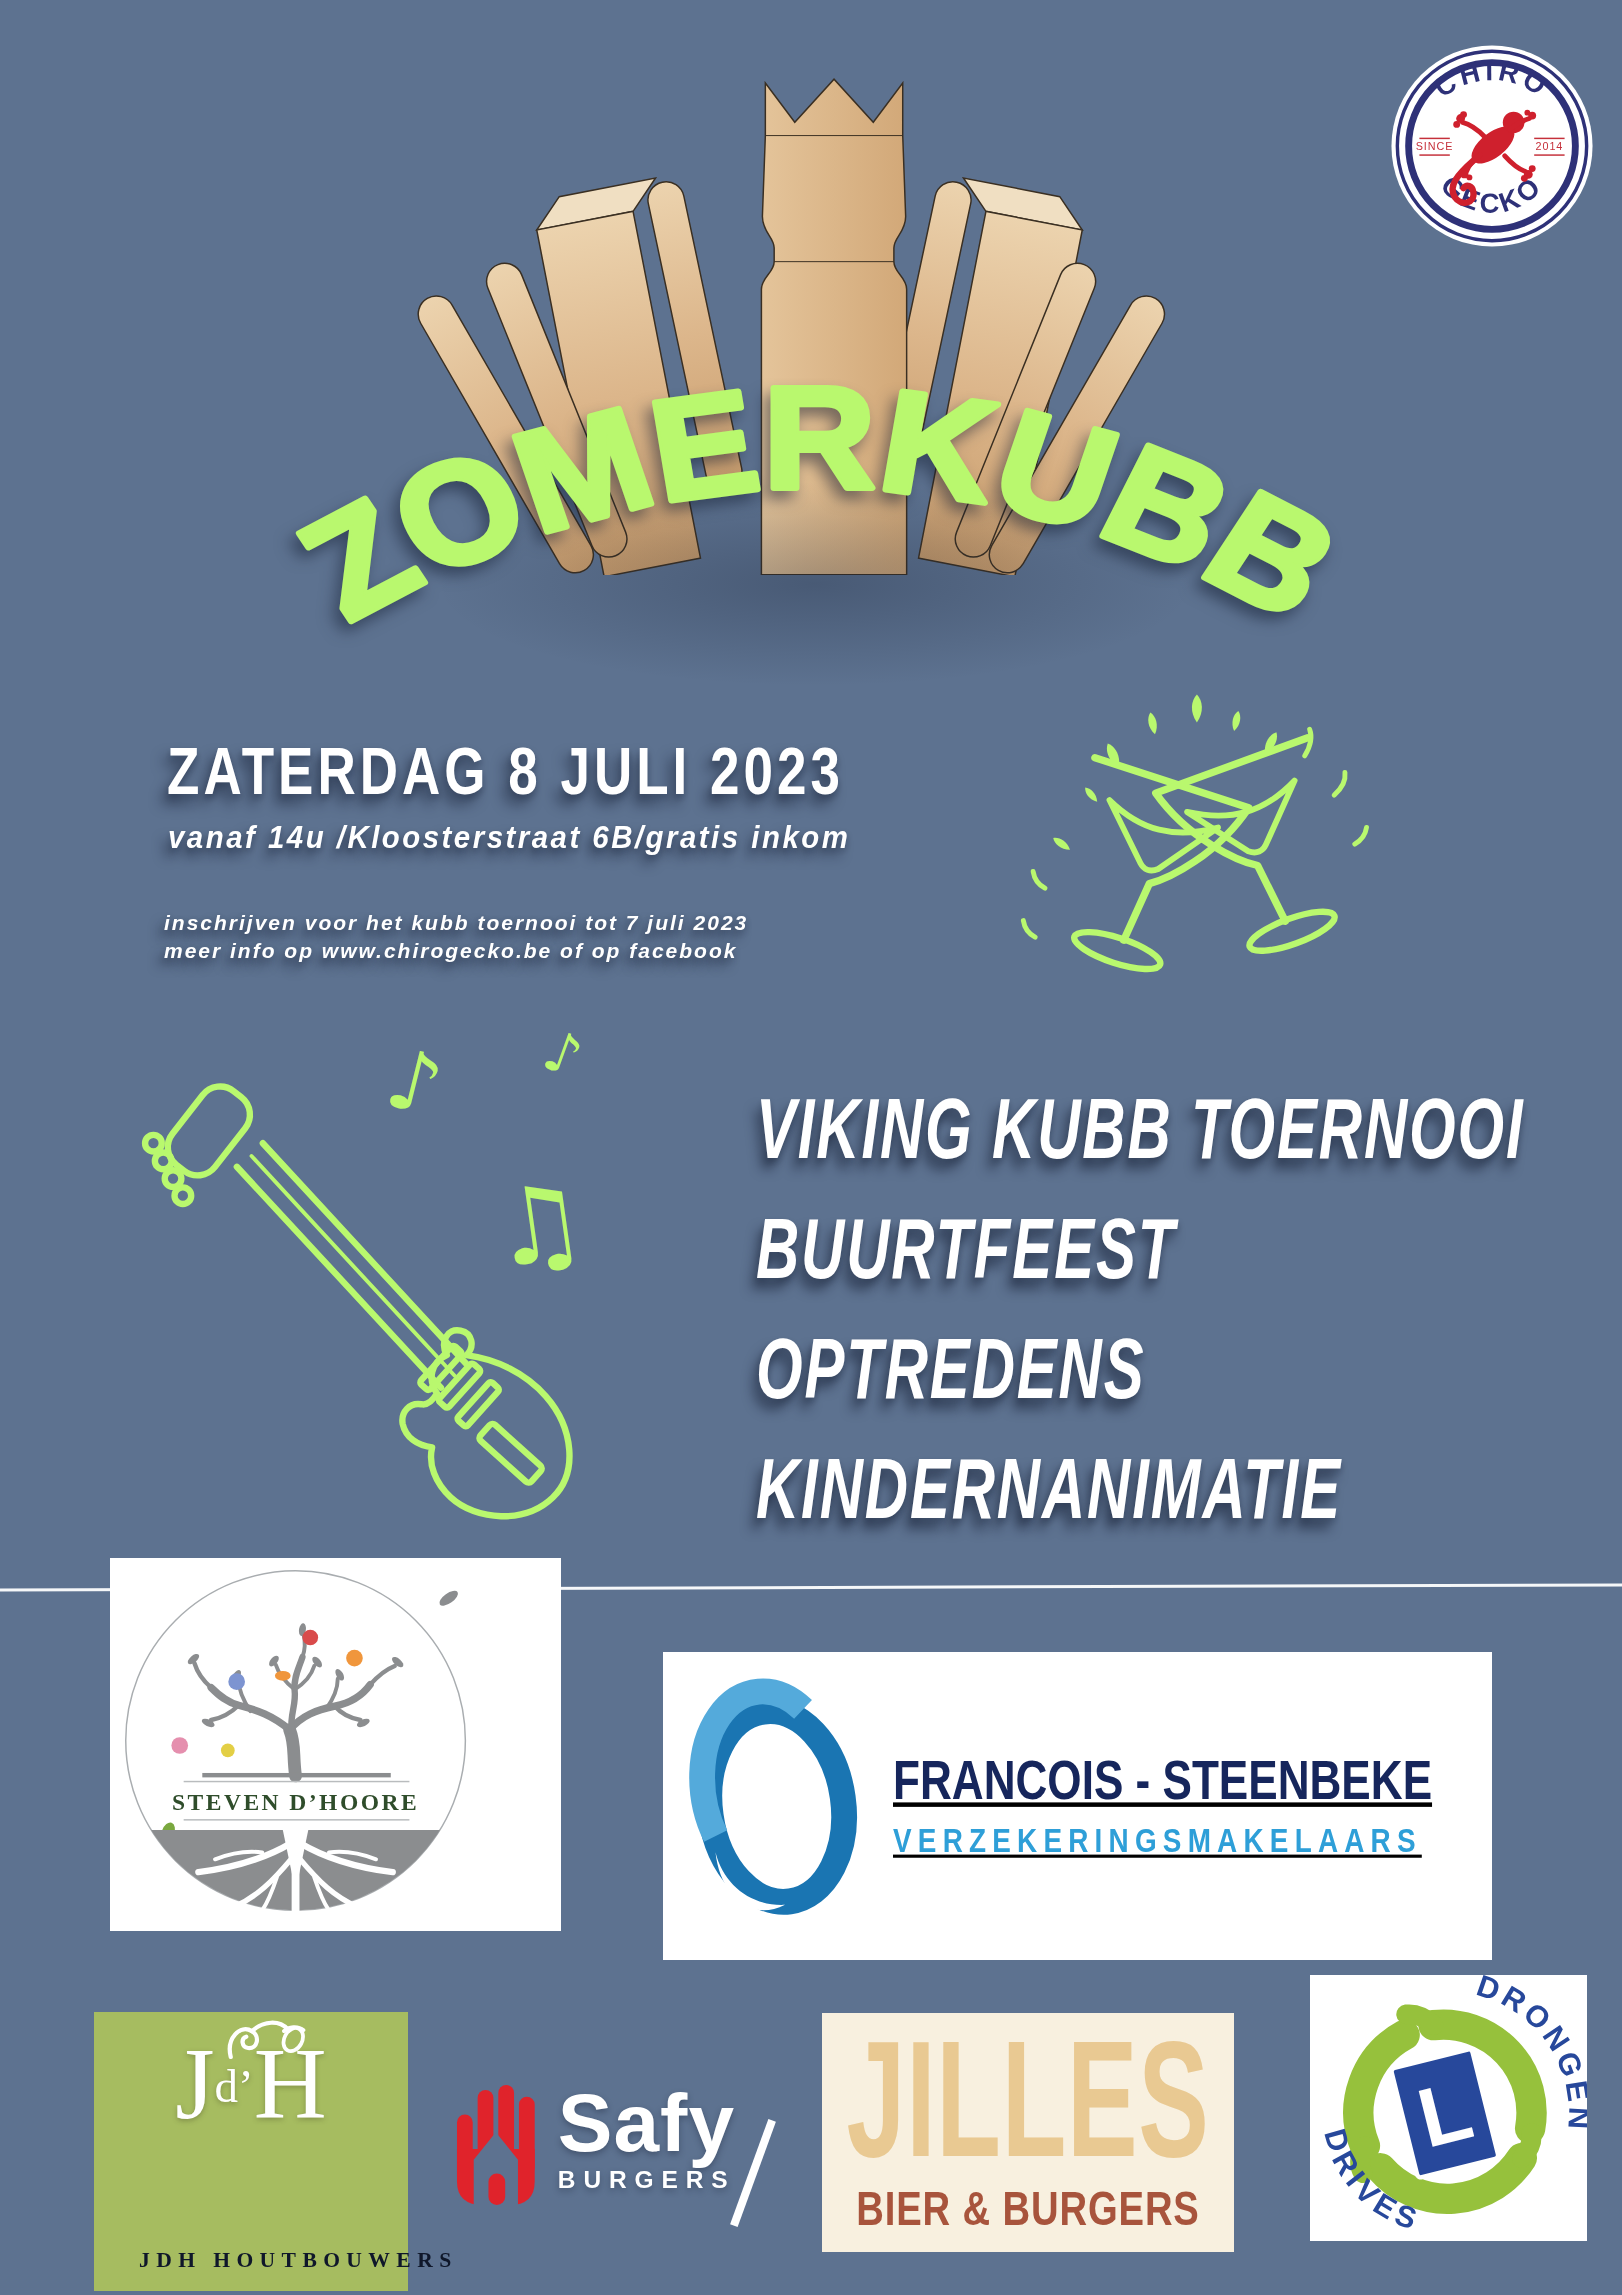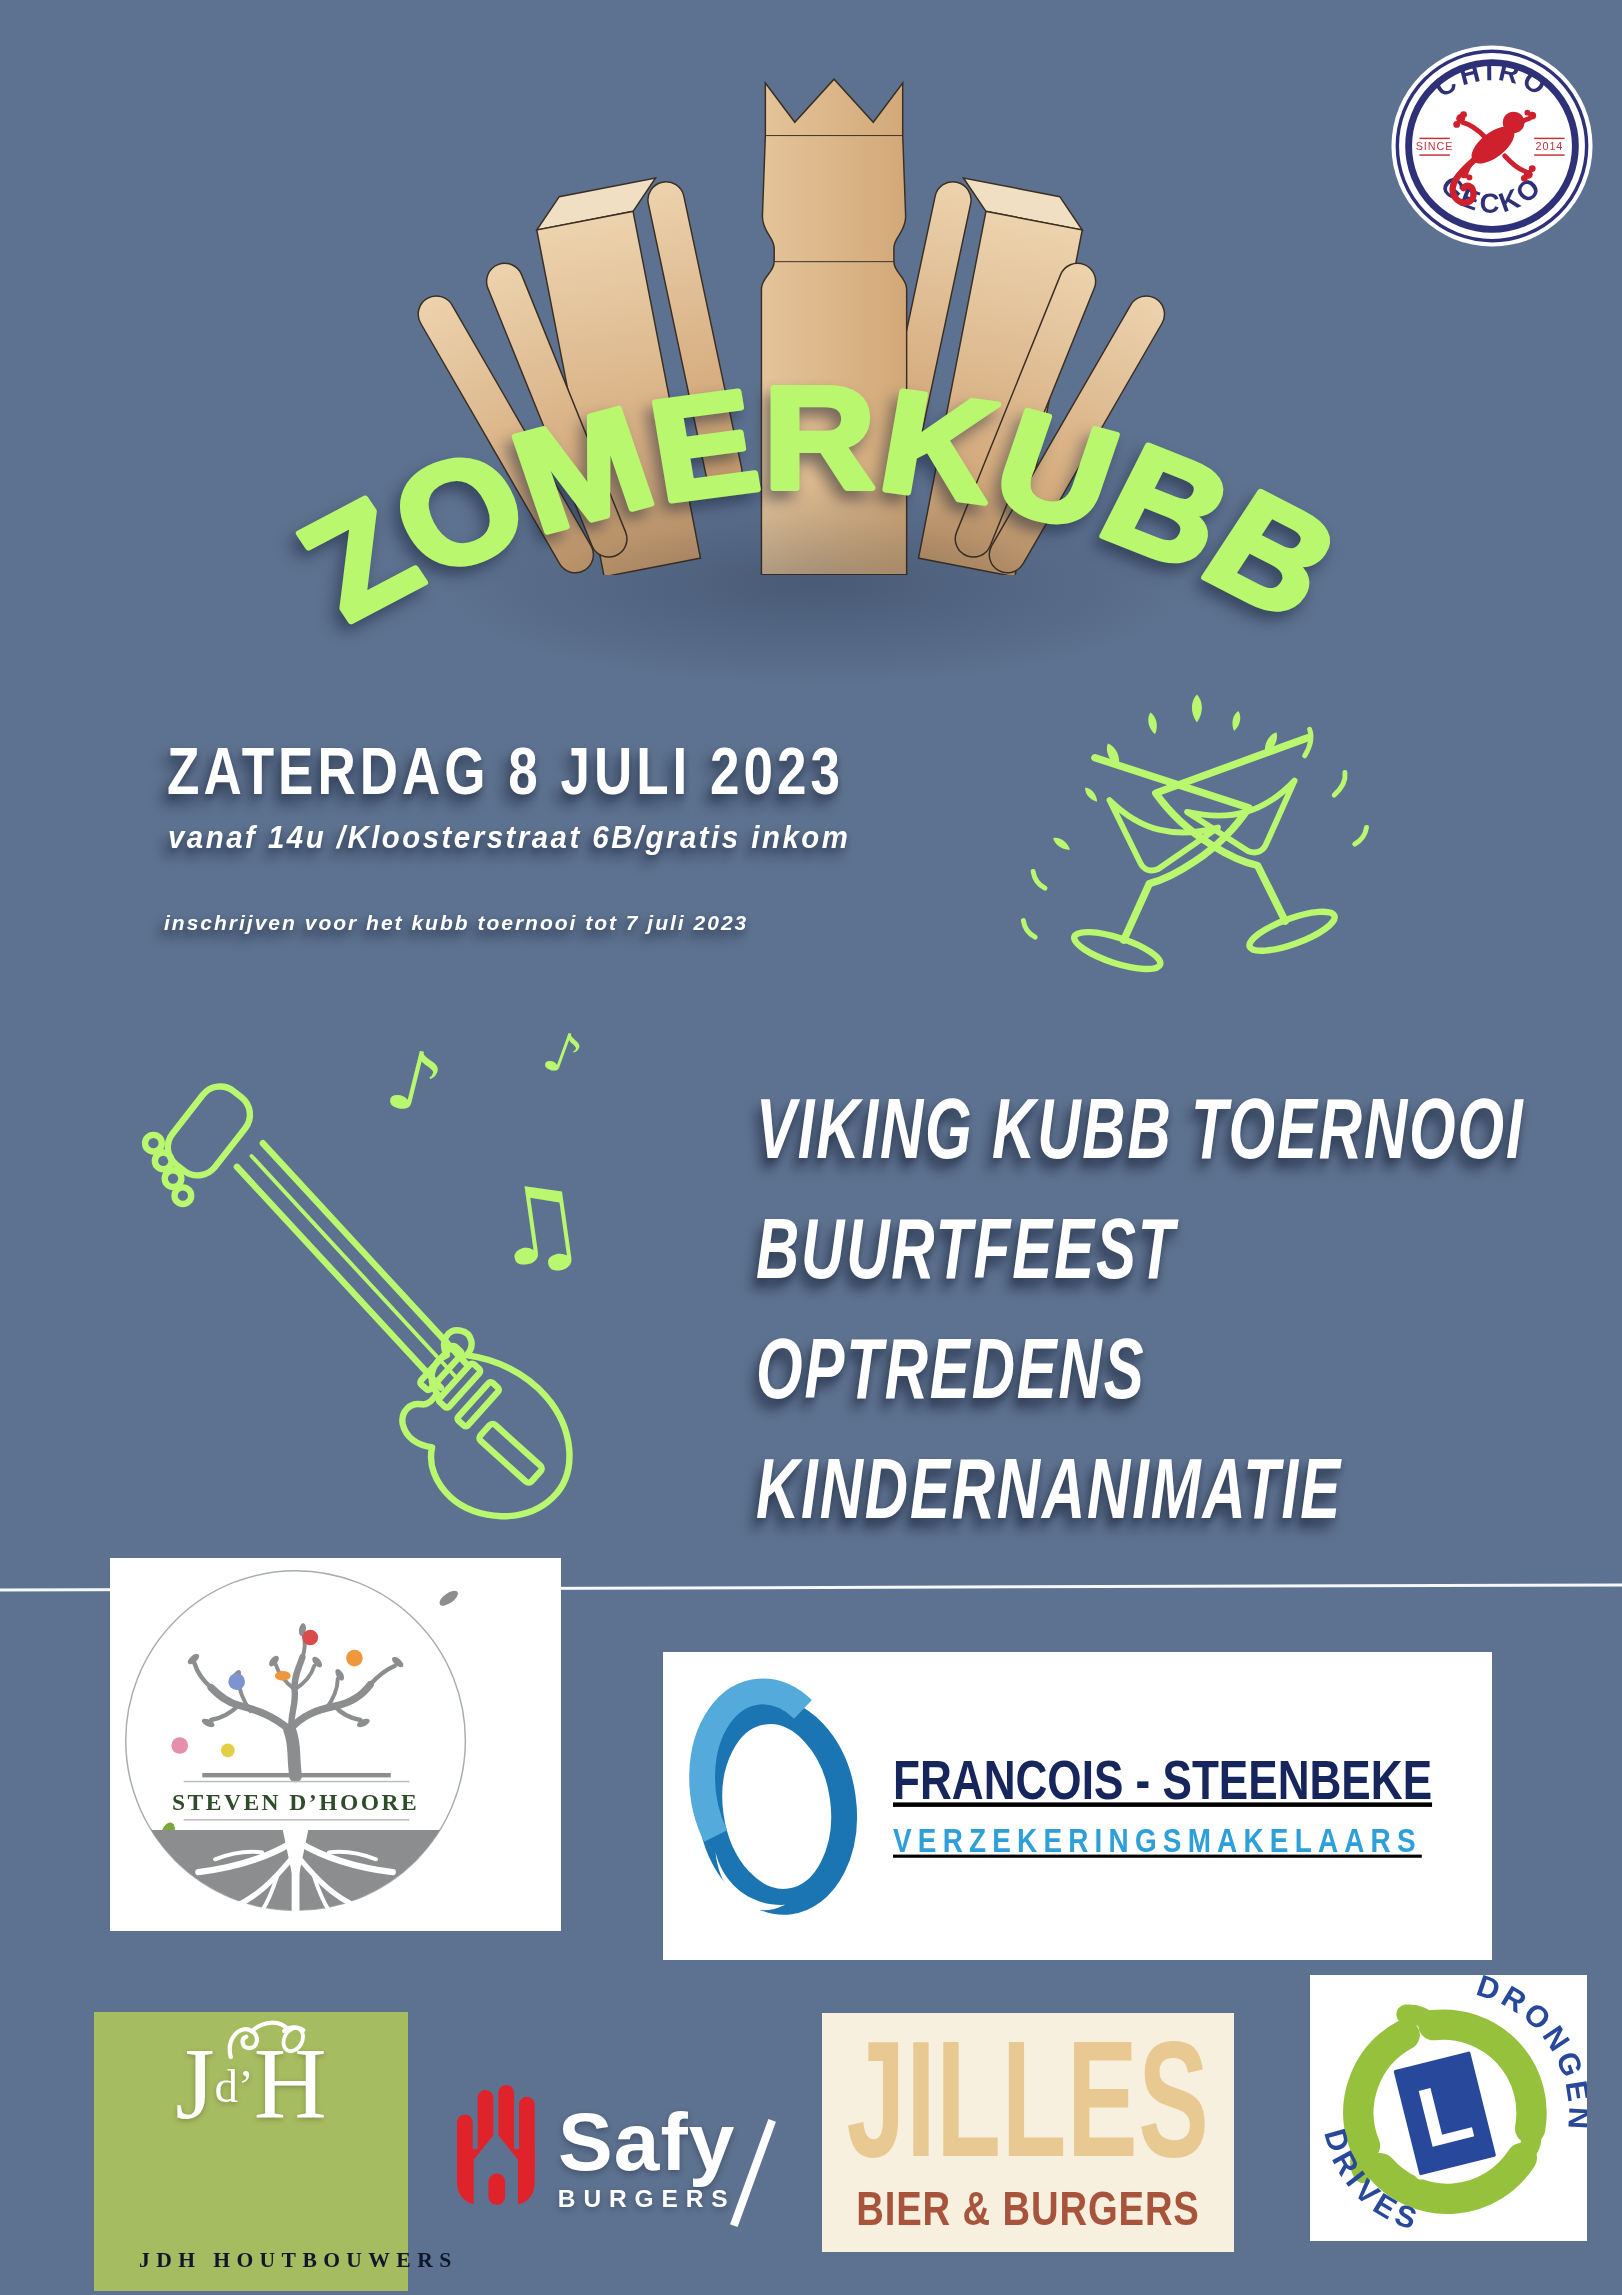--- a/index.html
+++ b/index.html
@@ -50,21 +50,21 @@
   .fs-sub{ margin-top:16.7px; font-size:31px; font-weight:bold; color:#2e9fd8; letter-spacing:6.9px;
     white-space:nowrap; transform:scale(0.90,1.05); transform-origin:left center; }
   .jdh-box{ left:94px; top:2012px; width:314px; height:279px; background:#a6bc60; text-align:center; }
   .jdh-mono{ position:relative; margin-top:32px; color:#fff; font-family:"Liberation Serif", serif; line-height:.8;
     text-shadow:0 2px 4.9px rgba(60,60,30,.35); }
   .jdh-j,.jdh-h{ font-size:101px; }
   .jdh-d{ font-size:47px; position:relative; top:-15.7px; }
   .jdh-name{ position:absolute; left:0; right:0; bottom:17.7px; color:#0f172a;
     font-family:"Liberation Serif", serif; font-size:21.6px; letter-spacing:6.4px; font-weight:600; white-space:nowrap;margin-left:45px; }
   .safy-box{ left:456px; top:2085px; width:304px; height:162px; display:flex; align-items:flex-start; }
-  .safy-text{ margin-left:10.8px; margin-top:19px; color:#fff; text-shadow:0 2.9px 6.9px rgba(20,30,50,.35);text-align:center; }
+  .safy-text{ margin-left:10.8px; margin-top:0; color:#fff; text-shadow:0 2.9px 6.9px rgba(20,30,50,.35); }
   .safy-name{ font-size:82px; font-weight:bold; line-height:.92; letter-spacing:1px; }
   .safy-sub{ font-size:24.5px; font-weight:bold; letter-spacing:7.9px; margin-top:5.9px; }
   .safy-slash{ position:absolute; left:293px; top:32px; width:7.9px; height:112px; background:#fff;
     transform:rotate(20deg); }
   .jilles-box{ left:822px; top:2013px; width:412px; height:239px; background:#f8f0df;
     display:flex; flex-direction:column; align-items:center; justify-content:center; }
   .jilles-name{ font-size:147px; font-weight:bold; color:#e9c992; line-height:.95; letter-spacing:1px;
     transform:scale(0.72,1.12); transform-origin:center center; white-space:nowrap; }
   .jilles-sub{ font-size:45px; font-weight:bold; color:#a8543c; letter-spacing:1px; margin-top:12.8px;
     transform:scale(0.85,1.05); transform-origin:center center; white-space:nowrap; }
@@ -185,20 +185,21 @@
       </defs>
     <text font-size="330" fill="#b9f86e" stroke="#b9f86e" stroke-width="14" stroke-linejoin="round" style="paint-order:stroke" textLength="2050" lengthAdjust="spacingAndGlyphs">
       <textPath href="#titlePath" startOffset="50%" text-anchor="middle">ZOMERKUBB</textPath>
     </text>
   </svg>
 
   <div class="abs white-shadow date-line">ZATERDAG 8 JULI 2023</div>
   <div class="abs white-shadow details-line">vanaf 14u /Kloosterstraat 6B/gratis inkom</div>
   <div class="abs white-shadow info-block">
     <div>inschrijven voor het kubb toernooi tot 7 juli 2023</div>
+    <div>meer info op www.chirogecko.be of op facebook</div>
   </div>
 
   <svg class="abs" style="left:991px; top:682px;" width="402" height="334" viewBox="0 0 820 680">
     <defs>
       <g id="glass" fill="none" stroke="#b9f86e" stroke-width="15" stroke-linecap="round" stroke-linejoin="round">
         <path d="M-165,-158 L165,-158 C135,-48 55,30 20,52 L6,178"></path>
         <path d="M-110,-85 C-30,-45 40,-50 118,-100 L28,18 C14,30 0,28 -10,18 Z" stroke-width="12"></path>
         <ellipse cx="0" cy="202" rx="92" ry="26" stroke-width="13"></ellipse>
       </g>
       <path id="drop" d="M0,18 C-10,4 -8,-12 0,-20 C8,-12 10,4 0,18 Z"></path>

